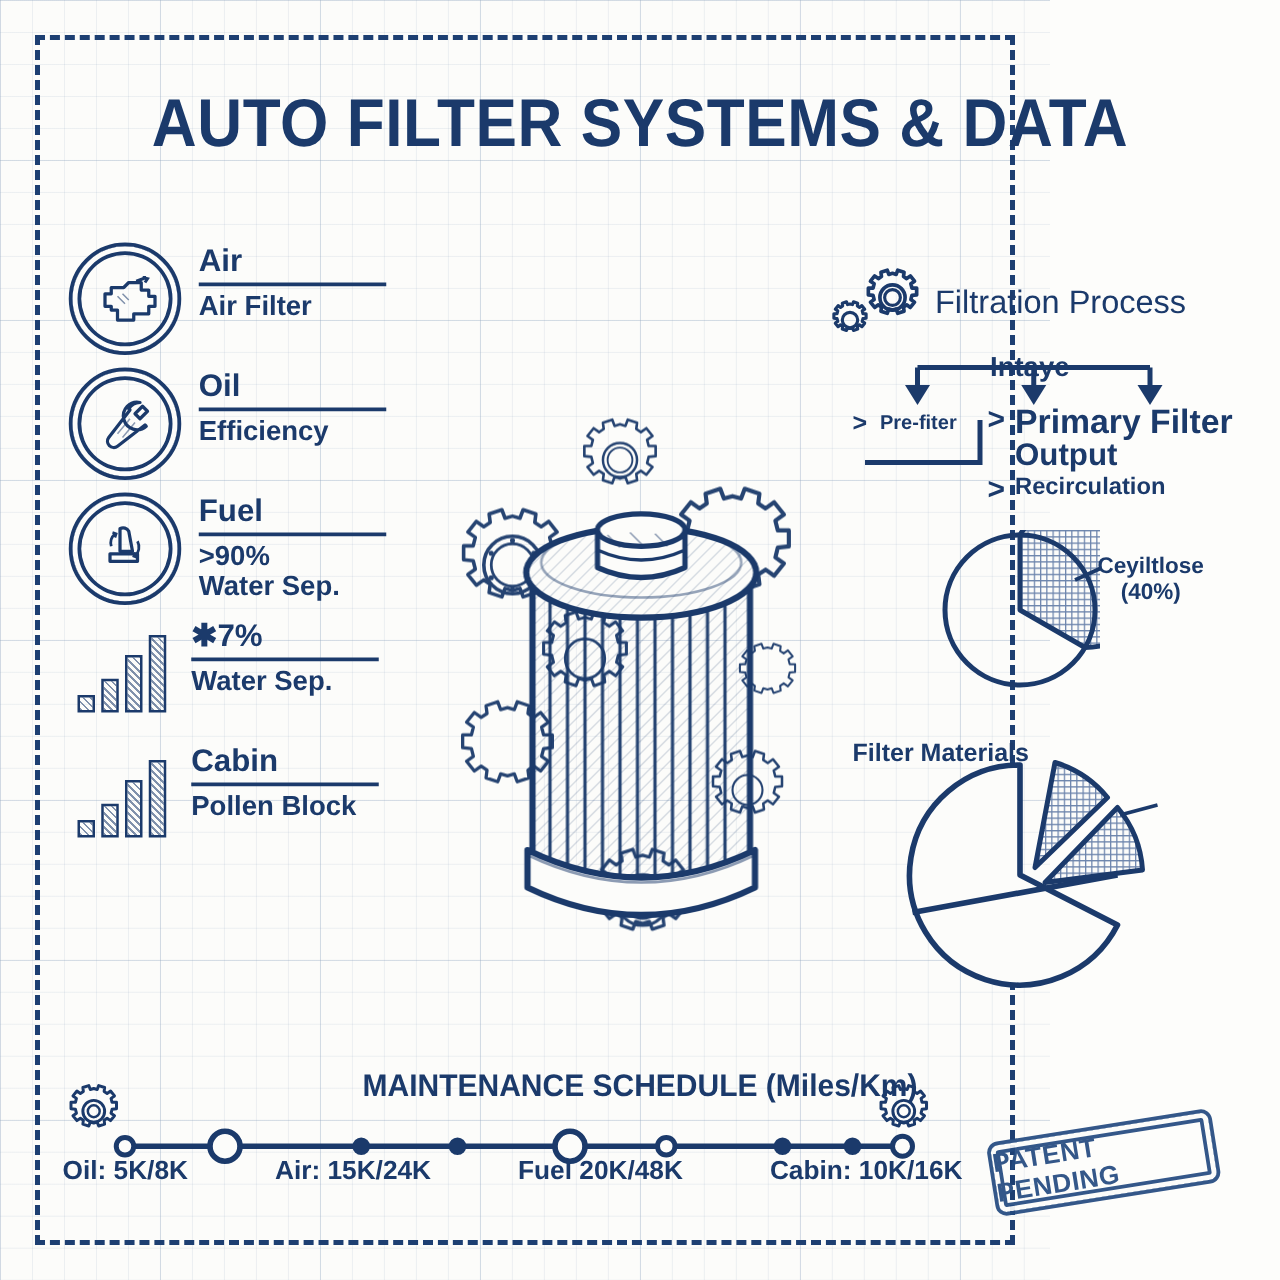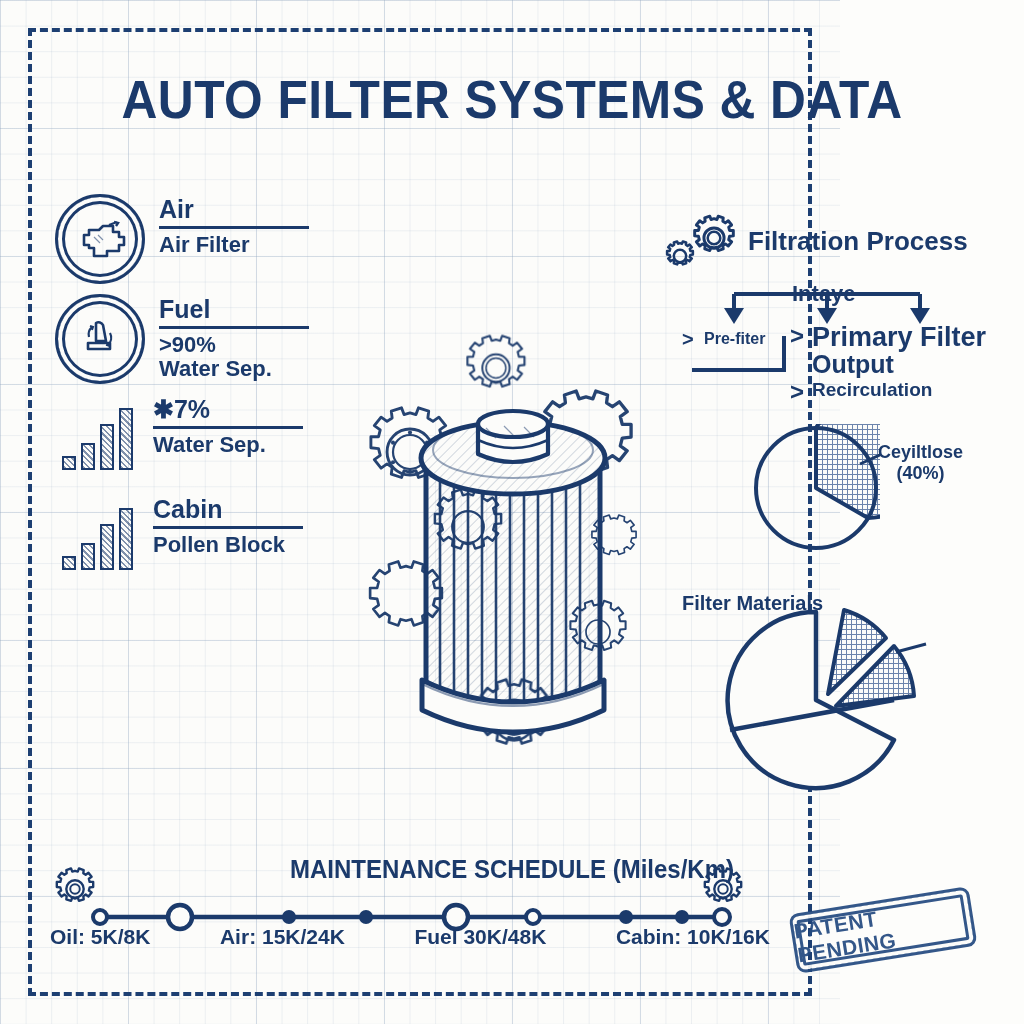--- a/index.html
+++ b/index.html
@@ -156,21 +156,21 @@
     top: 198px;
     width: 330px;
     height: 220px;
   }
   #flow .flow-title {
     position: absolute;
     left: 96px;
     top: 28px;
     font-family: "Liberation Sans Narrow", "Liberation Sans", sans-serif;
     font-size: 26px;
-    font-weight: 700;
+    font-weight: 400;
     color: #1b3a6b;
     white-space: nowrap;
   }
   #flow .intake {
     position: absolute;
     left: 140px;
     top: 62px;
     font-family: "Liberation Sans Narrow", "Liberation Sans", sans-serif;
     font-size: 22px;
     font-weight: 700;
@@ -275,20 +275,34 @@
           <path d="M20 24 l6 6 M24 22 l5 5" fill="none" stroke="#1b3a6b" stroke-width="1.2" opacity="0.55"></path>
         </svg>
       </div>
       <div class="text">
         <div class="value">Air</div>
         <div class="rule"></div>
         <div class="label">Air Filter</div>
       </div>
     </div>
 
+    <div class="stat">
+      <div class="badge">
+        <svg width="52" height="52" viewBox="0 0 52 52">
+          <path d="M38 9 a11 11 0 1 0 5 19 l-1 -1 -22 17 a5 5 0 0 1 -7 -7 l17 -22 -1 -1 A11 11 0 0 1 38 9 z
+                   M40 12 l-6 6 4 4 6 -6 z" fill="none" stroke="#1b3a6b" stroke-width="2.6" stroke-linejoin="round"></path>
+          <path d="M20 34 l10 -12 M24 37 l10 -12" fill="none" stroke="#1b3a6b" stroke-width="1.2" opacity="0.5"></path>
+        </svg>
+      </div>
+      <div class="text">
+        <div class="value">Oil</div>
+        <div class="rule"></div>
+        <div class="label">Efficiency</div>
+      </div>
+    </div>
 
 
     <div class="stat">
       <div class="badge">
         <svg width="52" height="52" viewBox="0 0 52 52">
           <path d="M22 10 a5 5 0 0 1 7 2 l3 16 h-10 z" fill="none" stroke="#1b3a6b" stroke-width="2.6" stroke-linejoin="round"></path>
           <path d="M14 30 h22 v6 h-22 z" fill="none" stroke="#1b3a6b" stroke-width="2.6" stroke-linejoin="round"></path>
           <path d="M18 14 a10 10 0 0 0 -3 10" fill="none" stroke="#1b3a6b" stroke-width="2.2"></path>
           <path d="M16 13 l3 1 -1 3" fill="none" stroke="#1b3a6b" stroke-width="2"></path>
           <path d="M36 20 a10 10 0 0 1 -2 12" fill="none" stroke="#1b3a6b" stroke-width="2.2"></path>
@@ -516,21 +530,21 @@
     <circle cx="370" cy="17" r="12" fill="#fcfcfa" stroke="#1b3a6b" stroke-width="4.5"></circle>
     <circle cx="447" cy="17" r="7" fill="#fcfcfa" stroke="#1b3a6b" stroke-width="4"></circle>
     <circle cx="540" cy="17" r="7" fill="#1b3a6b"></circle>
     <circle cx="596" cy="17" r="7" fill="#1b3a6b"></circle>
     <circle cx="636" cy="17" r="8" fill="#fcfcfa" stroke="#1b3a6b" stroke-width="4"></circle>
   </svg>
 
   <div id="timeline-labels">
     <span>Oil: 5K/8K</span>
     <span>Air: 15K/24K</span>
-    <span>Fuel  30K/48K</span>
+    <span>Fuel  20K/48K</span>
     <span>Cabin: 10K/16K</span>
   </div>
 
   <svg class="corner-gear" style="left:52px;  top:866px;" width="46" height="46" viewBox="0 0 100 100">
     <g transform="translate(50,50) scale(0.86)">
       <path d="M0,-46 L7,-44 L10,-52 L22,-48 L21,-40 L27,-36 L34,-41 L42,-31 L35,-26
                L37,-18 L46,-18 L46,-5 L37,-4 L35,4 L42,9 L34,19 L27,14 L21,18 L22,26
                L10,30 L7,22 L0,24 L-7,22 L-10,30 L-22,26 L-21,18 L-27,14 L-34,19
                L-42,9 L-35,4 L-37,-4 L-46,-5 L-46,-18 L-37,-18 L-35,-26 L-42,-31
                L-34,-41 L-27,-36 L-21,-40 L-22,-48 L-10,-52 L-7,-44 Z" fill="none" stroke="#1b3a6b" stroke-width="6" stroke-linejoin="round"></path>

